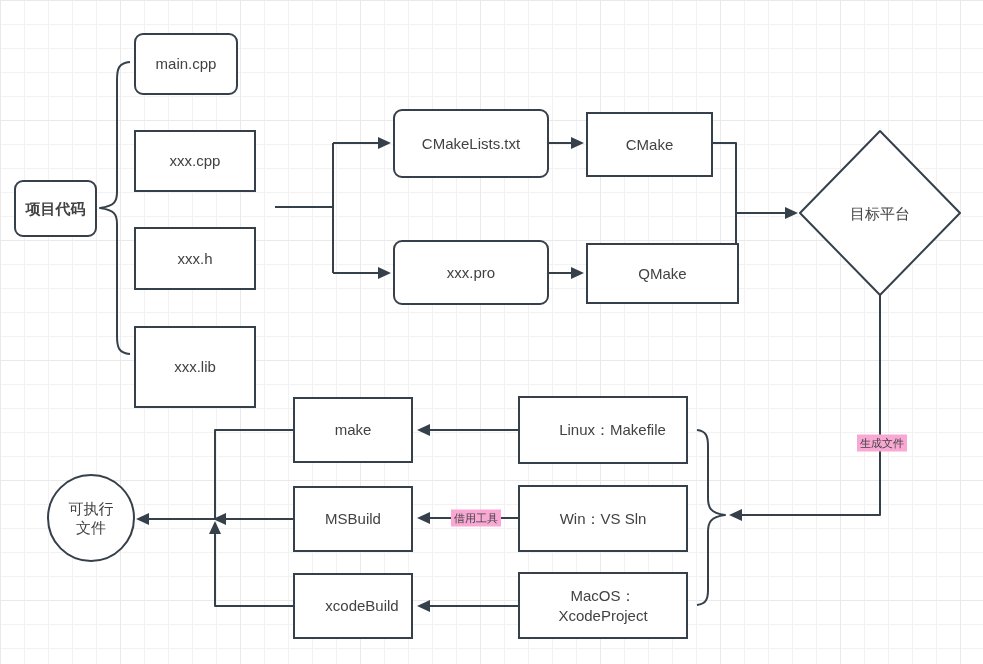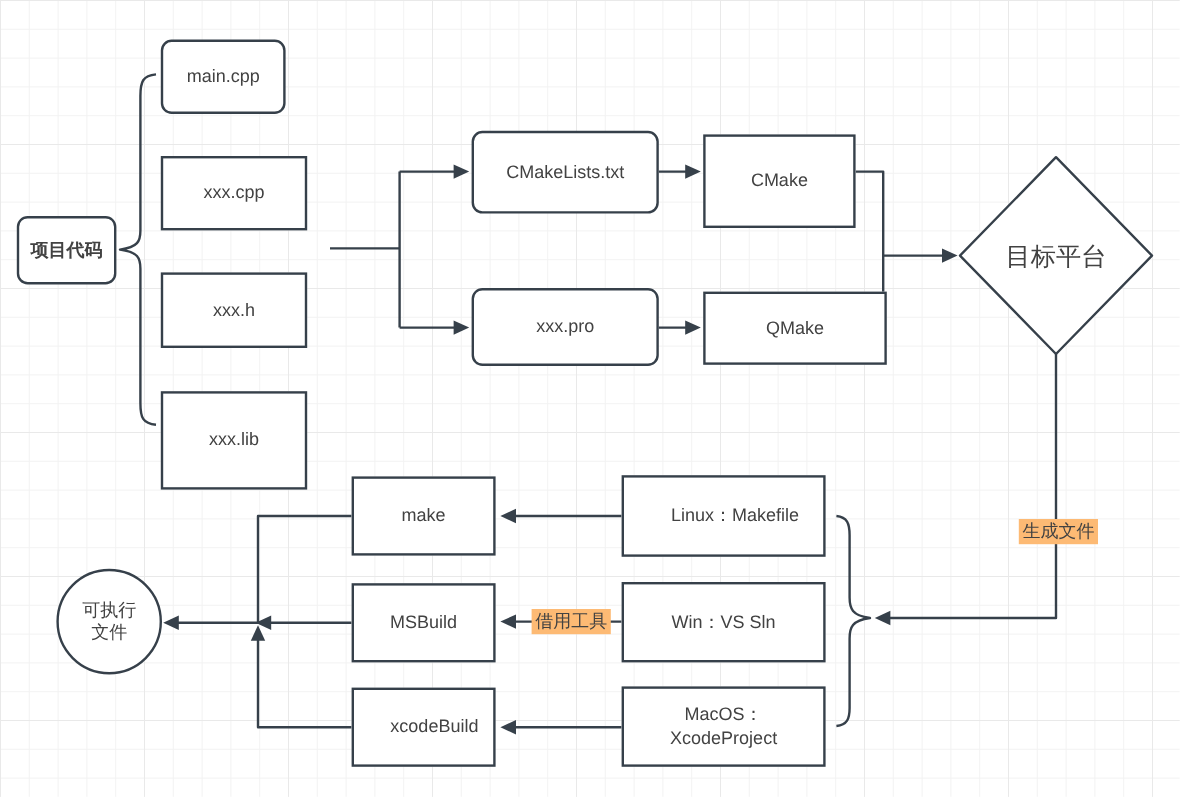--- a/index.html
+++ b/index.html
@@ -17,24 +17,24 @@
   .layer{position:absolute;top:0;left:0;}
   .node{
     position:absolute;box-sizing:border-box;
     background:#ffffff;border:2px solid #36404a;
     display:flex;align-items:center;justify-content:center;
     font-size:15px;color:#424242;text-align:center;line-height:1.3;
     z-index:2;
   }
   .rounded{border-radius:9px;}
   .circle{border-radius:50%;flex-direction:column;}
-  .lbl{position:absolute;z-index:3;font-size:15px;color:#424242;
-       background:#fdba74;padding:1px 3px;white-space:nowrap;
+  .lbl{position:absolute;z-index:3;font-size:11px;color:#424242;
+       background:#f9a8d4;padding:1px 3px;white-space:nowrap;
        transform:translate(-50%,-50%);}
-  .free-lbl{position:absolute;z-index:3;font-size:21px;color:#424242;
+  .free-lbl{position:absolute;z-index:3;font-size:15px;color:#424242;
        text-align:left;transform:translate(-50%,-50%);white-space:nowrap;}
   svg{display:block;}
   .stroke{fill:none;stroke:#36404a;stroke-width:2;stroke-linejoin:round;stroke-linecap:flat;}
   .fillshape{fill:#ffffff;stroke:#36404a;stroke-width:2;stroke-linejoin:round;}
   .head{fill:#36404a;stroke:none;}
 </style>
 </head>
 <body>
 
 <svg class="layer" width="983" height="664" viewBox="0 0 983 664">
@@ -88,21 +88,21 @@
 <div class="node" style="left:134px;top:227px;width:122px;height:63px;">
   <span>xxx.h</span>
 </div>
 <div class="node" style="left:134px;top:326px;width:122px;height:82px;">
   <span>xxx.lib</span>
 </div>
 
 <div class="node rounded" style="left:393px;top:109px;width:156px;height:69px;">
   <span>CMakeLists.txt</span>
 </div>
-<div class="node" style="left:586px;top:112px;width:127px;height:78px;">
+<div class="node" style="left:586px;top:112px;width:127px;height:65px;">
   <span>CMake</span>
 </div>
 <div class="node rounded" style="left:393px;top:240px;width:156px;height:65px;">
   <span>xxx.pro</span>
 </div>
 <div class="node" style="left:586px;top:243px;width:153px;height:61px;">
   <span>QMake</span>
 </div>
 
 <div class="free-lbl" style="left:880px;top:214px;">目标平台</div>

